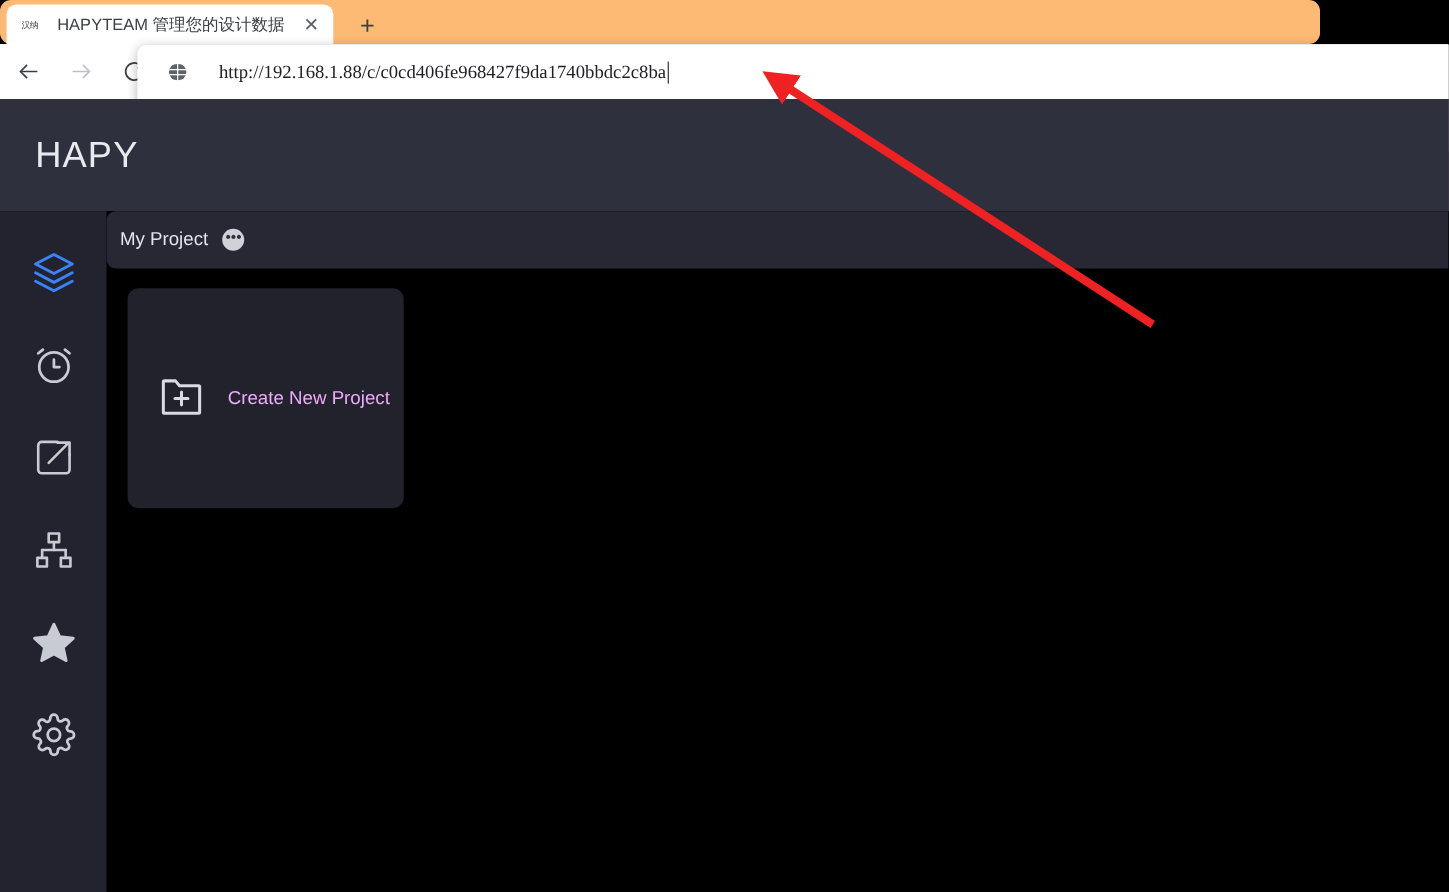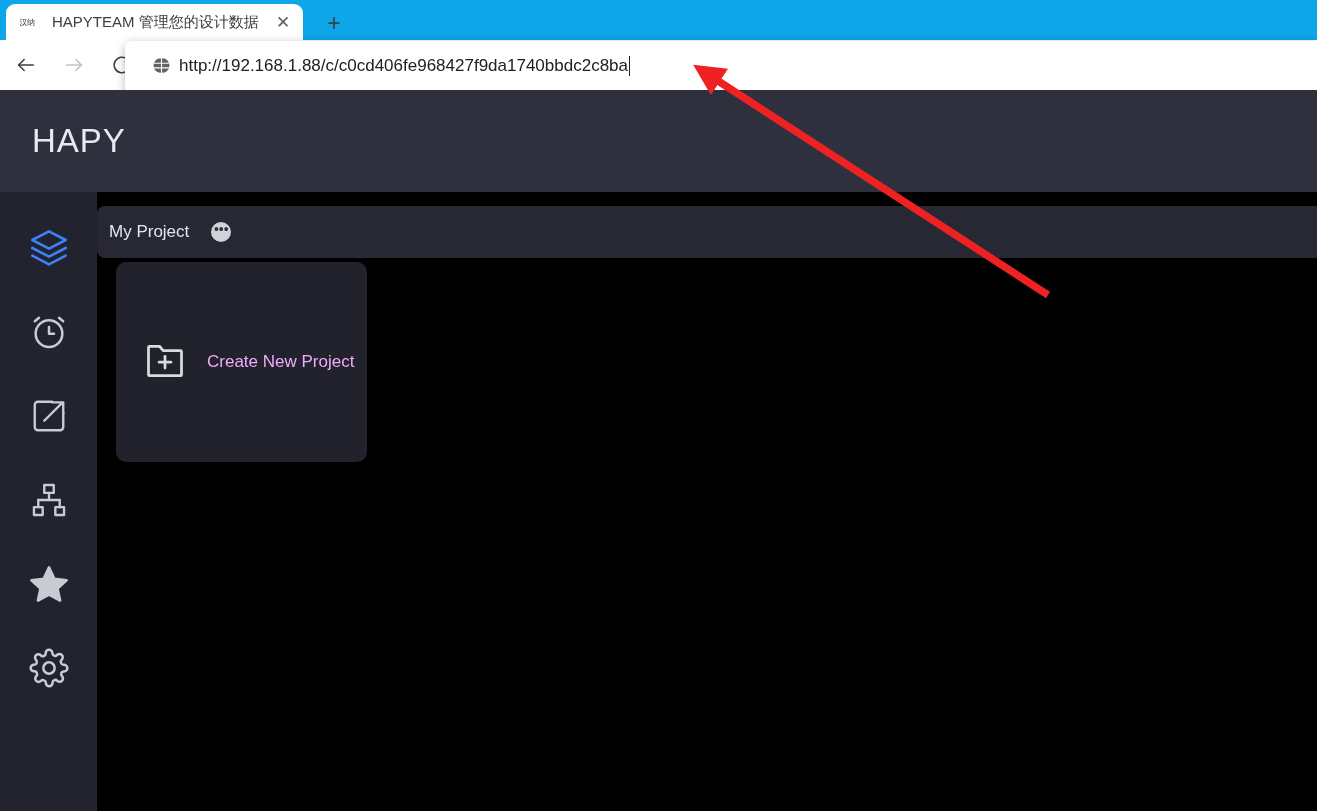--- a/index.html
+++ b/index.html
@@ -7,22 +7,23 @@
     width: 1317px; height: 811px;
     overflow: hidden;
     font-family: "Liberation Sans", "DejaVu Sans", sans-serif;
     background: #000;
   }
 
   #app { position: relative; width: 1317px; height: 811px; }
 
   
   .browser-tabstrip {
-    position: absolute; left: 0; top: 0; width: 1317px; height: 40px;
-    background: #0ea5e9;
+    position: absolute; left: 0; top: 0; width: 1200px; height: 40px;
+    background: #fdba74;
+    border-radius: 10px;
   }
   .tab {
     position: absolute; left: 6px; top: 4px; width: 297px; height: 36px;
     background: #fff;
     border-radius: 9px 9px 0 0;
     display: flex; align-items: center; padding: 0 8px 0 12px;
   }
   .tab-favicon {
     width: 18px; height: 18px; flex: 0 0 18px;
     display: flex; align-items: center; justify-content: center;
@@ -77,23 +78,23 @@
     display: flex; align-items: center;
     padding-left: 18px;
     white-space: nowrap;
   }
   .omnibox-input-row { height: 49px; background: #fff; }
   .omni-icon {
     flex: 0 0 36px; width: 36px; height: 28px;
     display: flex; align-items: center; justify-content: center;
   }
   .omni-text {
-    margin-left: 0;
+    margin-left: 20px;
     font-size: 17px; color: #202124;
-    font-family: Liberation Sans, sans-serif;
+    font-family: Liberation Serif, serif;
     overflow: hidden; text-overflow: ellipsis;
   }
   .caret {
     display: inline-block; width: 1px; height: 20px;
     background: #202124; vertical-align: -4px; margin-left: 1px;
   }
   .sugg-selected {
     background: #e8e8e8;
   }
   .sugg-selected::before {
@@ -133,24 +134,24 @@
     width: 60px; height: 84px;
     display: flex; align-items: center; justify-content: center;
   }
   .side-item svg { display: block; }
 
   .content {
     position: absolute; left: 97px; top: 102px;
     width: 1220px; height: 619px; background: #000;
   }
   .project-bar {
-    position: absolute; left: 0; top: 14px; width: 1220px; height: 52px;
+    position: absolute; left: 0; top: 0; width: 1220px; height: 52px;
     background: #272834;
     border-radius: 8px 0 0 8px;
-    display: flex; align-items: center; padding-left: 12px; gap: 9px;
+    display: flex; align-items: center; padding-left: 12px;
   }
   .project-name {
     font-size: 17px; color: #e3e5ea;
     font-family: "Liberation Sans", sans-serif;
   }
   .project-more {
     width: 20px; height: 20px; margin-left: 13px;
     border-radius: 50%; background: #cfd2d8;
     display: flex; align-items: center; justify-content: center;
     color: #31323c; font-size: 14px; line-height: 0.3;

